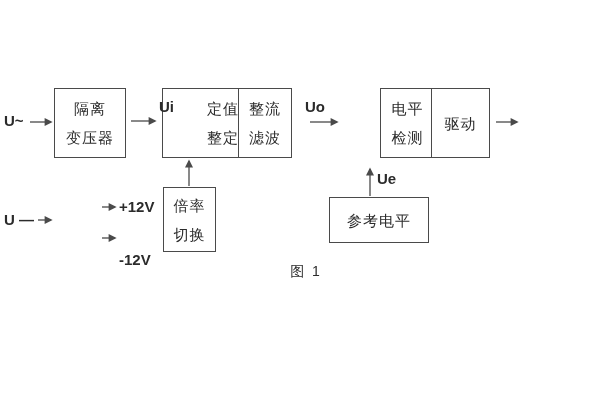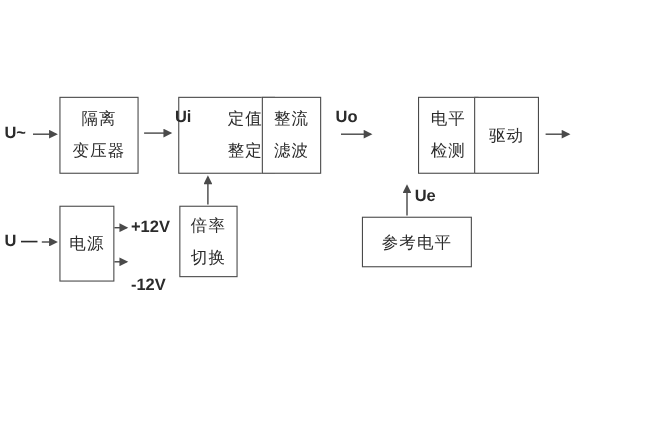--- a/index.html
+++ b/index.html
@@ -99,35 +99,33 @@
   <div class="box b3">
     <span>电平</span>
     <span>检测</span>
   </div>
 
   <div class="box b4">
     <span>驱动</span>
   </div>
 
 
-  <div class="box b6">
-    <span>电源</span>
-  </div>
 
   <div class="box b7">
     <span>倍率</span>
     <span>切换</span>
   </div>
 
   <div class="box b8">
     <span>参考电平</span>
   </div>
 
   <div class="lbl lab-ac">U~</div>
   <div class="lbl lab-dc">U —</div>
   <div class="lbl lab-ui">Ui</div>
   <div class="lbl lab-uo">Uo</div>
   <div class="lbl lab-ue">Ue</div>
   <div class="lbl lab-p12">+12V</div>
   <div class="lbl lab-m12">-12V</div>
 
+  <div class="caption">图 1</div>
 
 </div>
 
 </body></html>

